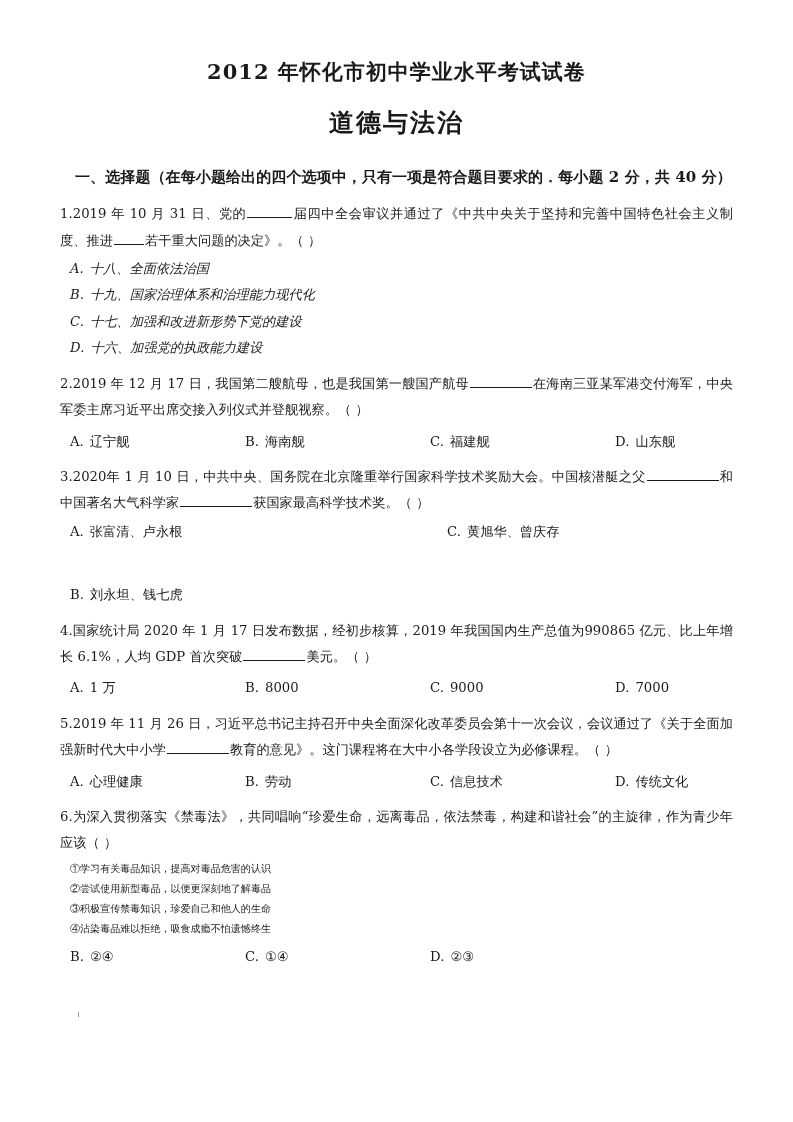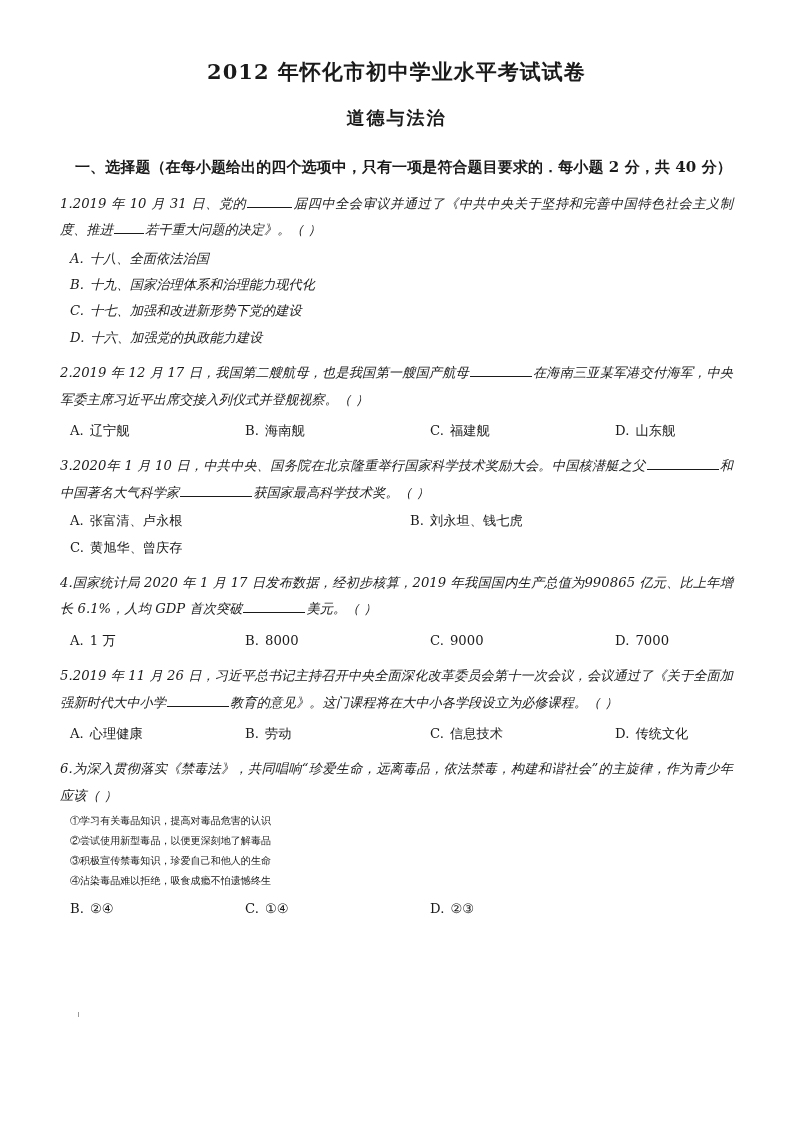--- a/index.html
+++ b/index.html
@@ -27,21 +27,21 @@
   .doc-title {
     text-align: center;
     font-size: 21px;
     font-weight: bold;
     letter-spacing: 1px;
     margin-top: 56px;
     line-height: 1.5;
   }
   .doc-subtitle {
     text-align: center;
-    font-size: 18px;
+    font-size: 25px;
     font-weight: bold;
     letter-spacing: 2px;
     margin-top: 16px;
     line-height: 1.5;
   }
 
   
   .section-head {
     font-size: 15px;
     font-weight: bold;
@@ -53,21 +53,21 @@
   }
 
   
   .question {
     font-size: 13.2px;
     line-height: 2.0;
     margin-top: 9px;
     text-align: justify;
     letter-spacing: 0.05px;
   }
-  .q-stem { display: block; font-style: italic; }
+  .q-stem { display: block; }
 
   .blank {
     display: inline-block;
     border-bottom: 1.3px solid #1a1a1a;
     vertical-align: baseline;
     margin: 0 1px;
   }
   .blank.w-sm { width: 30px; }
   .blank.w-md { width: 45px; }
   .blank.w-lg { width: 62px; }
@@ -83,20 +83,21 @@
     display: grid;
     grid-template-columns: 175px 185px 185px 1fr;
     padding-left: 10px;
     margin-top: 5px;
   }
   .opts-col2 {
     display: grid;
     grid-template-columns: 340px 1fr;
     padding-left: 10px;
     margin-top: 2px;
+    gap: 37px;
   }
   .opts-stack {
     padding-left: 10px;
     margin-top: 2px;
     font-style: italic;
   }
   .opts-stack .opt { display: block; }
   .opt-label { margin-right: 6px; }
 
   
@@ -146,22 +147,22 @@
     <span class="opt"><span class="opt-label">B.</span><span>海南舰</span></span>
     <span class="opt"><span class="opt-label">C.</span><span>福建舰</span></span>
     <span class="opt"><span class="opt-label">D.</span><span>山东舰</span></span>
   </div>
 
   <div class="question">
     <span class="q-stem"><span>3.</span><span>2020年 1 月 10 日，中共中央、国务院在北京隆重举行国家科学技术奖励大会。中国核潜艇之父</span><span class="blank w-xl"></span><span>和中国著名大气科学家</span><span class="blank w-xl"></span><span>获国家最高科学技术奖。（      ）</span></span>
   </div>
   <div class="opts opts-col2">
     <span class="opt"><span class="opt-label">A.</span><span>张富清、卢永根</span></span>
+    <span class="opt"><span class="opt-label">C.</span><span>黄旭华、曾庆存</span></span>
     <span class="opt"><span class="opt-label">B.</span><span>刘永坦、钱七虎</span></span>
-    <span class="opt"><span class="opt-label">C.</span><span>黄旭华、曾庆存</span></span>
   </div>
 
   <div class="question">
     <span class="q-stem"><span>4.</span><span>国家统计局 2020 年 1 月 17 日发布数据，经初步核算，2019 年我国国内生产总值为990865 亿元、比上年增长 6.1%，人均 GDP 首次突破</span><span class="blank w-lg"></span><span>美元。（      ）</span></span>
   </div>
   <div class="opts opts-col4">
     <span class="opt"><span class="opt-label">A.</span><span>1 万</span></span>
     <span class="opt"><span class="opt-label">B.</span><span>8000</span></span>
     <span class="opt"><span class="opt-label">C.</span><span>9000</span></span>
     <span class="opt"><span class="opt-label">D.</span><span>7000</span></span>

